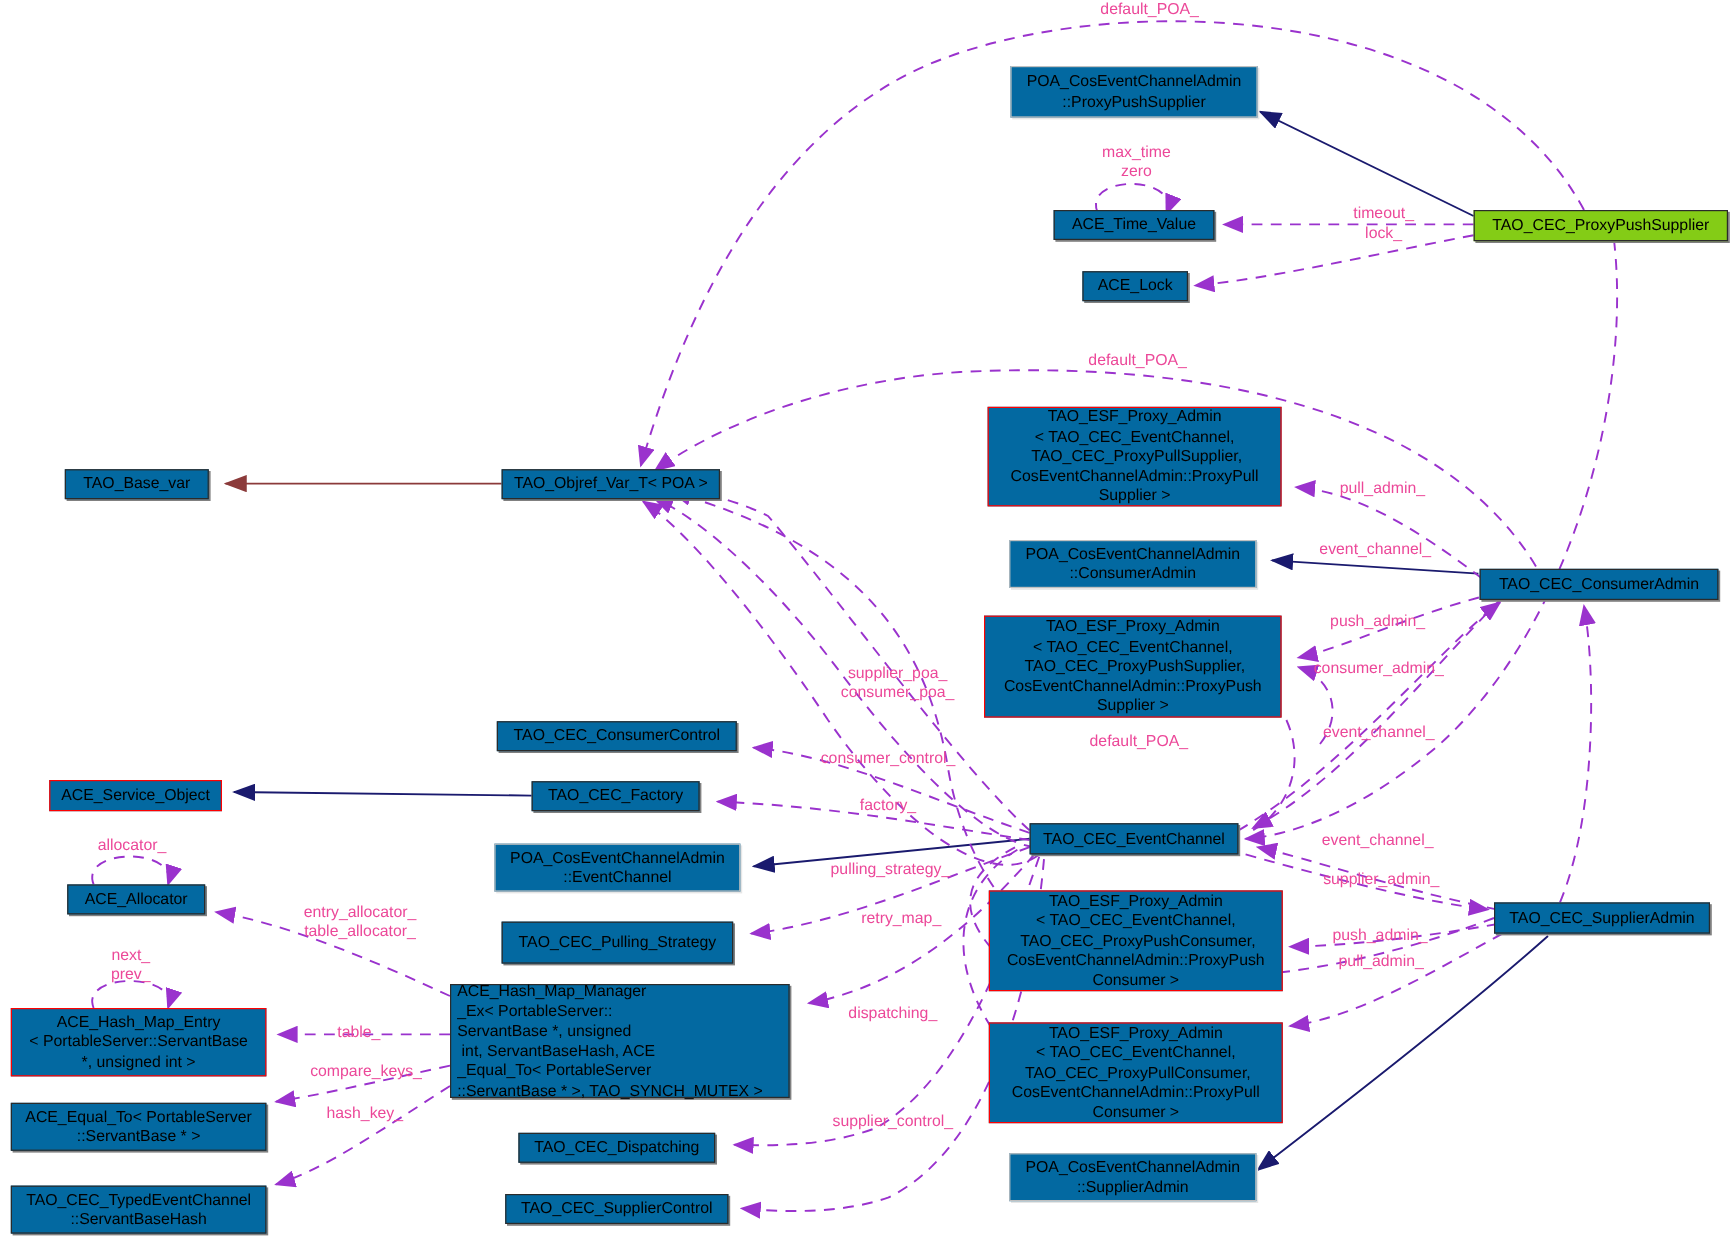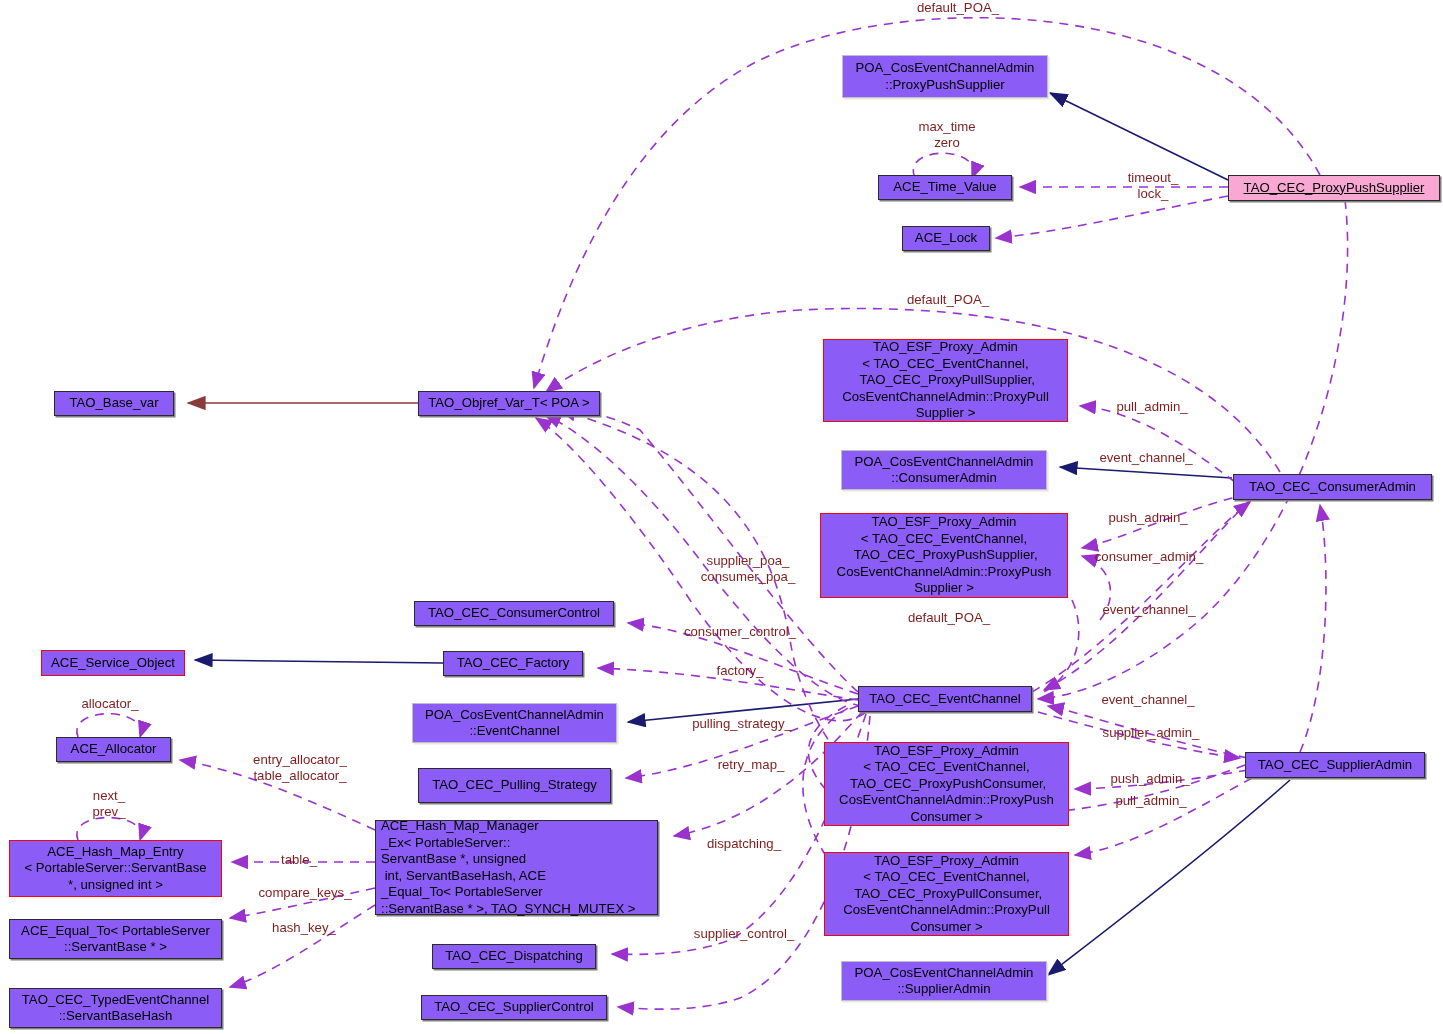--- a/index.html
+++ b/index.html
@@ -24,40 +24,40 @@
     height: 1034px;
     pointer-events: none;
   }
   .node {
     position: absolute;
     box-sizing: border-box;
     display: flex;
     align-items: center;
     justify-content: center;
     text-align: center;
-    background: #8b5cf6;
+    background: #0369a1;
     border: 1px solid #000000;
     font-size: 13.2px;
     line-height: 16.5px;
     color: #000000;
     white-space: pre;
     z-index: 5;
   }
   
   .n-plain   { border: 1px solid #2b2b2b; box-shadow: 1.5px 1.5px 0 0 #808080; }
   .n-red     { border: 1px solid #ff0000; }
   .n-gray    { border: 1px solid #c0c0c0; box-shadow: 1.5px 1.5px 0 0 #e6e6e6; }
-  .n-current { border: 1px solid #2b2b2b; background: #f9a8d4; box-shadow: 1.5px 1.5px 0 0 #808080; text-decoration: underline; }
+  .n-current { border: 1px solid #2b2b2b; background: #84cc16; box-shadow: 1.5px 1.5px 0 0 #808080; }
   .n-left    { justify-content: flex-start; text-align: left; padding-left: 5px; }
 
   .edge-label {
     position: absolute;
     font-size: 13.2px;
     line-height: 16px;
-    color: #7f1d1d;
+    color: #ec4899;
     white-space: pre;
     text-align: center;
     z-index: 6;
     background: transparent;
   }
 </style>
 </head>
 <body>
 
 <div id="canvas">

